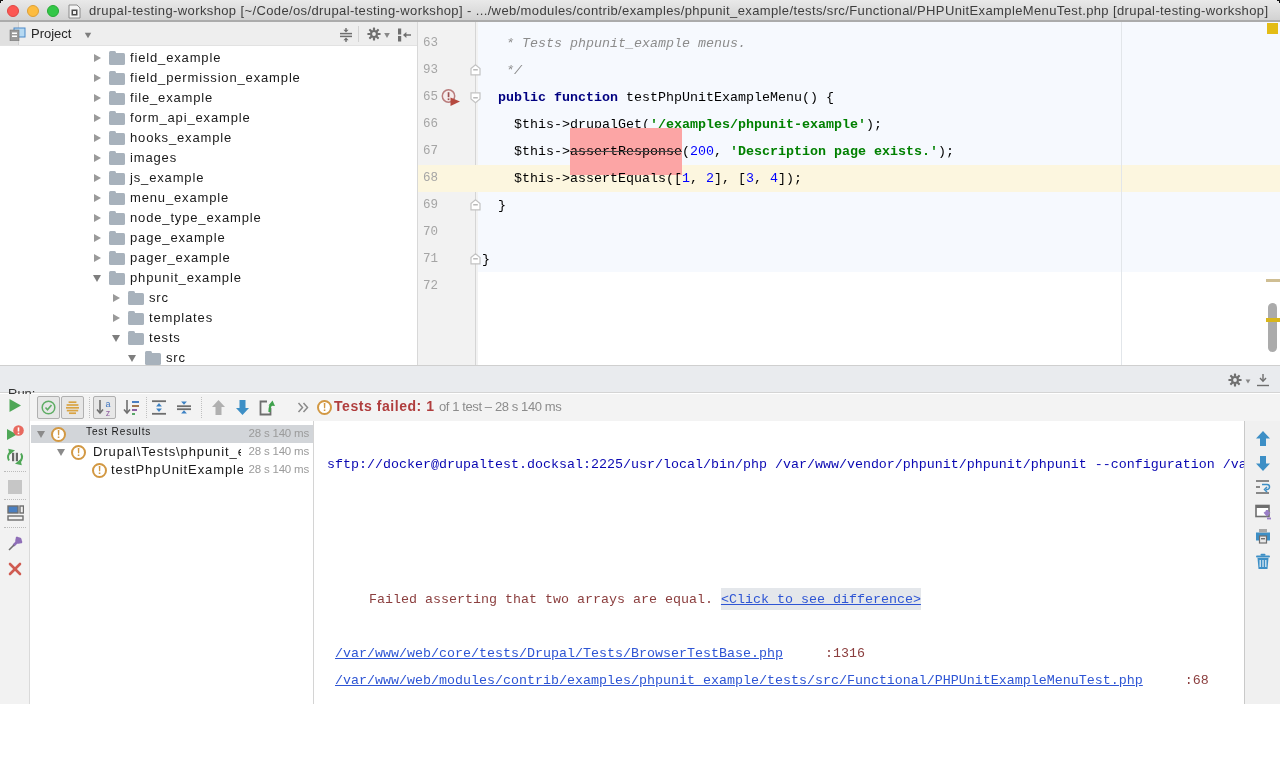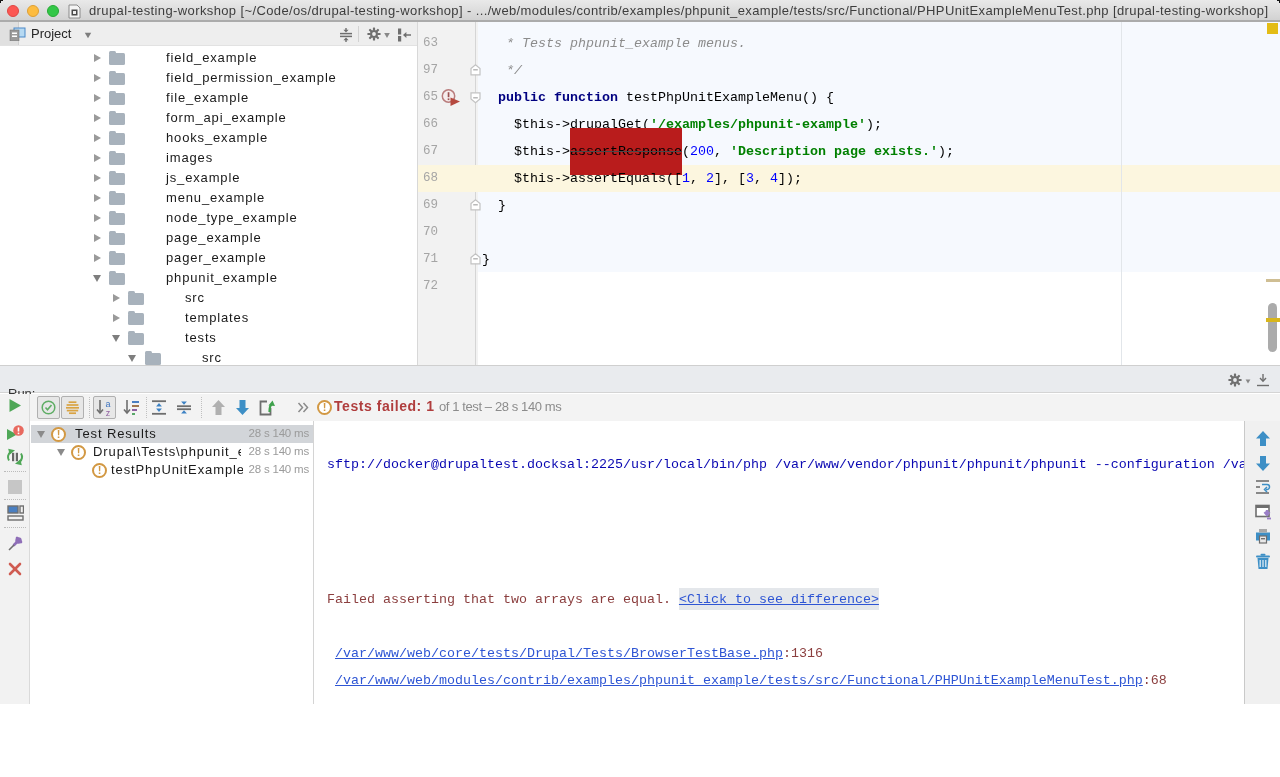--- a/index.html
+++ b/index.html
@@ -12,21 +12,21 @@
 #titlebar { left:0; top:0; width:1280px; height:22px;
   background:linear-gradient(#e9e9e9,#d2d2d2);
   border-bottom:2px solid #ababab; }
 .tl { position:absolute; top:5px; width:12px; height:12px; border-radius:50%; }
 #title-text { position:absolute; top:3px; left:89px;
   font-size:13px; letter-spacing:0.38px; color:#3d3d3d; white-space:nowrap; }
 
 
 #proj { left:0; top:22px; width:418px; height:343px; background:#fff; border-right:1px solid #d8d8d8;}
 #proj-header { position:absolute; left:0; top:0; width:417px; height:24px; background:#eeeeee; border-bottom:1px solid #e2e2e2;}
-.tree-row { position:absolute; height:20px; font-size:13px; letter-spacing:0.85px; color:#191919; white-space:nowrap;margin-left:36px; }
+.tree-row { position:absolute; height:20px; font-size:13px; letter-spacing:0.85px; color:#191919; white-space:nowrap; }
 .tri-r { position:absolute; width:0; height:0; border-left:7px solid #9a9a9a;
   border-top:4.5px solid transparent; border-bottom:4.5px solid transparent; }
 .tri-d { position:absolute; width:0; height:0; border-top:7px solid #7e7e7e;
   border-left:4.5px solid transparent; border-right:4.5px solid transparent; }
 .folder { position:absolute; width:16px; height:12px; background:#a8b2bc; border-radius:1.5px; }
 .folder:before { content:""; position:absolute; left:0; top:-2px; width:7px; height:3px; background:#a8b2bc; border-radius:1.5px 1.5px 0 0; }
 
 
 #editor { left:418px; top:22px; width:862px; height:343px; background:#fff; overflow:hidden; }
 #gutter { position:absolute; left:0; top:0; width:60px; height:343px; background:#f2f2f2; }
@@ -35,38 +35,38 @@
 #curline { position:absolute; left:0; top:143px; width:862px; height:27px; background:#fcf6df; }
 #marginguide { position:absolute; left:703px; top:0; width:1px; height:343px; background:#e2e6ea; }
 .lnum { position:absolute; left:0; width:20px; text-align:right;
   font-family:"Liberation Mono", monospace; font-size:12.5px; color:#a5a5a5; line-height:27px; }
 .cline { position:absolute; left:64px; line-height:27px; white-space:pre;
   font-family:"Liberation Mono", monospace; font-size:13.33px; color:#000; }
 .cmt { color:#8c8c8c; font-style:italic; }
 .kw { color:#000080; font-weight:bold; }
 .str { color:#008000; font-weight:bold; }
 .num { color:#0000ff; }
-.depr { background:#b91c1c; padding:16px 0; text-decoration:line-through; text-decoration-color:#4a4a4a; }
+.depr { background:#fca5a5; padding:16px 0; text-decoration:line-through; text-decoration-color:#4a4a4a; }
 #ed-scroll { position:absolute; left:850px; top:281px; width:9px; height:49px; background:#ababab; border-radius:4.5px; }
 .stripe { position:absolute; }
 
 
 #runpanel { left:0; top:365px; width:1280px; height:412px; background:#fff; border-top:1px solid #cfcfcf; }
 #tabbar { position:absolute; left:0; top:0; width:1280px; height:27px; background:#e9ebee; border-bottom:1px solid #d4d4d4; }
 #runtab { position:absolute; left:42px; top:0; width:344px; height:27px;
   background:linear-gradient(#cdd1d6 0%,#dde0e4 45%,#e7e9ec 100%); border-left:1px solid #b5b8bd; border-right:1px solid #b5b8bd; }
 #toolbar { position:absolute; left:30px; top:28px; width:1250px; height:27px; background:#f3f3f3; }
 #leftstrip { position:absolute; left:0; top:28px; width:30px; height:384px; background:#f2f2f2; border-right:1px solid #dadada; }
 #testtree { position:absolute; left:31px; top:56px; width:282px; height:356px; background:#fff; }
 #tree-divider { position:absolute; left:313px; top:55px; width:1px; height:357px; background:#d4d4d4; }
 #console { position:absolute; left:314px; top:55px; width:930px; height:357px; background:#fff; overflow:hidden; }
 .conline { position:absolute; left:13px; white-space:pre; font-family:"Liberation Mono", monospace;
   font-size:13.33px; line-height:27px; }
 .con-blue { color:#0907b2; }
-.con-red { color:#8b3e3e; }
+.con-red { color:#8b3e3e;margin-left:42px; }
 .con-link { color:#2e55d4; text-decoration:underline; }
 #rightstrip { position:absolute; left:1244px; top:55px; width:36px; height:357px; background:#f0f0f0; border-left:1px solid #c9c9c9; }
 .ttime { position:absolute; right:4px; font-size:11.5px; letter-spacing:-0.2px; color:#9b9b9b; }
 .warnball { position:absolute; width:15px; height:15px; border:2px solid #d29843; border-radius:50%; background:#fff; }
 .warnball:after { content:"!"; position:absolute; left:0; top:-0.5px; width:11px; text-align:center; font-size:11px; font-weight:bold; color:#d29843; }
 #bottomline { left:0; top:775px; width:1280px; height:2px; background:#a2a2a4; }
 .toggled { position:absolute; border:1px solid #b0b0b0; border-radius:2px; background:#e7e7e7; }
 </style>
 </head>
 <body>
@@ -187,21 +187,21 @@
     <div id="bluebg"></div>
     <div id="gutter"></div>
     <div id="foldline"></div>
     <div id="curline"></div>
     <div id="marginguide"></div>
     <div id="code">
         <div class="lnum" style="top:-19px;">62</div>
 <div class="cline" style="top:-19px;">  /**</div>
 <div class="lnum" style="top:8px;">63</div>
 <div class="cline" style="top:8px;">   <span class="cmt">* Tests phpunit_example menus.</span></div>
-<div class="lnum" style="top:35px;">97</div>
+<div class="lnum" style="top:35px;">93</div>
 <div class="cline" style="top:35px;">   <span class="cmt">*/</span></div>
 <div class="lnum" style="top:62px;">65</div>
 <div class="cline" style="top:62px;">  <span class="kw">public</span> <span class="kw">function</span> testPhpUnitExampleMenu() {</div>
 <div class="lnum" style="top:89px;">66</div>
 <div class="cline" style="top:89px;">    $this-&gt;drupalGet(<span class="str">'/examples/phpunit-example'</span>);</div>
 <div class="lnum" style="top:116px;">67</div>
 <div class="cline" style="top:116px;">    $this-&gt;<span class="depr">assertResponse</span>(<span class="num">200</span>, <span class="str">'Description page exists.'</span>);</div>
 <div class="lnum" style="top:143px;">68</div>
 <div class="cline" style="top:143px;">    $this-&gt;assertEquals([<span class="num">1</span>, <span class="num">2</span>], [<span class="num">3</span>, <span class="num">4</span>]);</div>
 <div class="lnum" style="top:170px;">69</div>
@@ -384,21 +384,21 @@
  <g stroke="#d05c52" stroke-width="2.6" stroke-linecap="round">
             <path d="M2 2 L12 12"></path>
             <path d="M12 2 L2 12"></path>
           </g>
         </svg>
       </div>
     <div id="testtree">
         <div class="abs" style="left:0;top:3px;width:282px;height:18px;background:#d2d5d9;"></div>
 <div class="tri-d" style="left:6px;top:8.5px;border-top-color:#8a8a8a;"></div>
 <div class="warnball" style="left:20px;top:4.5px;"></div>
-<span class="abs" style="left:44px;top:4px;font-size:13px;letter-spacing:0.9px;color:#1a1a1a;">Test Results</span>
+<span class="abs" style="left:55px;top:4px;font-size:10px;letter-spacing:0.9px;color:#1a1a1a;">Test Results</span>
 <span class="ttime" style="top:5px;">28 s 140 ms</span>
 <div class="tri-d" style="left:26px;top:26.5px;border-top-color:#8a8a8a;"></div>
 <div class="warnball" style="left:40px;top:22.5px;"></div>
 <span class="abs" style="left:62px;top:22px;font-size:13px;letter-spacing:0.9px;color:#1a1a1a;width:148px;overflow:hidden;white-space:nowrap;">Drupal\Tests\phpunit_ex</span>
 <span class="ttime" style="top:23px;">28 s 140 ms</span>
 <div class="warnball" style="left:61px;top:40.5px;"></div>
 <span class="abs" style="left:80px;top:40px;font-size:13px;letter-spacing:0.9px;color:#1a1a1a;width:132px;overflow:hidden;white-space:nowrap;">testPhpUnitExampleM</span>
 <span class="ttime" style="top:41px;">28 s 140 ms</span>
       </div>
     <div id="tree-divider"></div>

